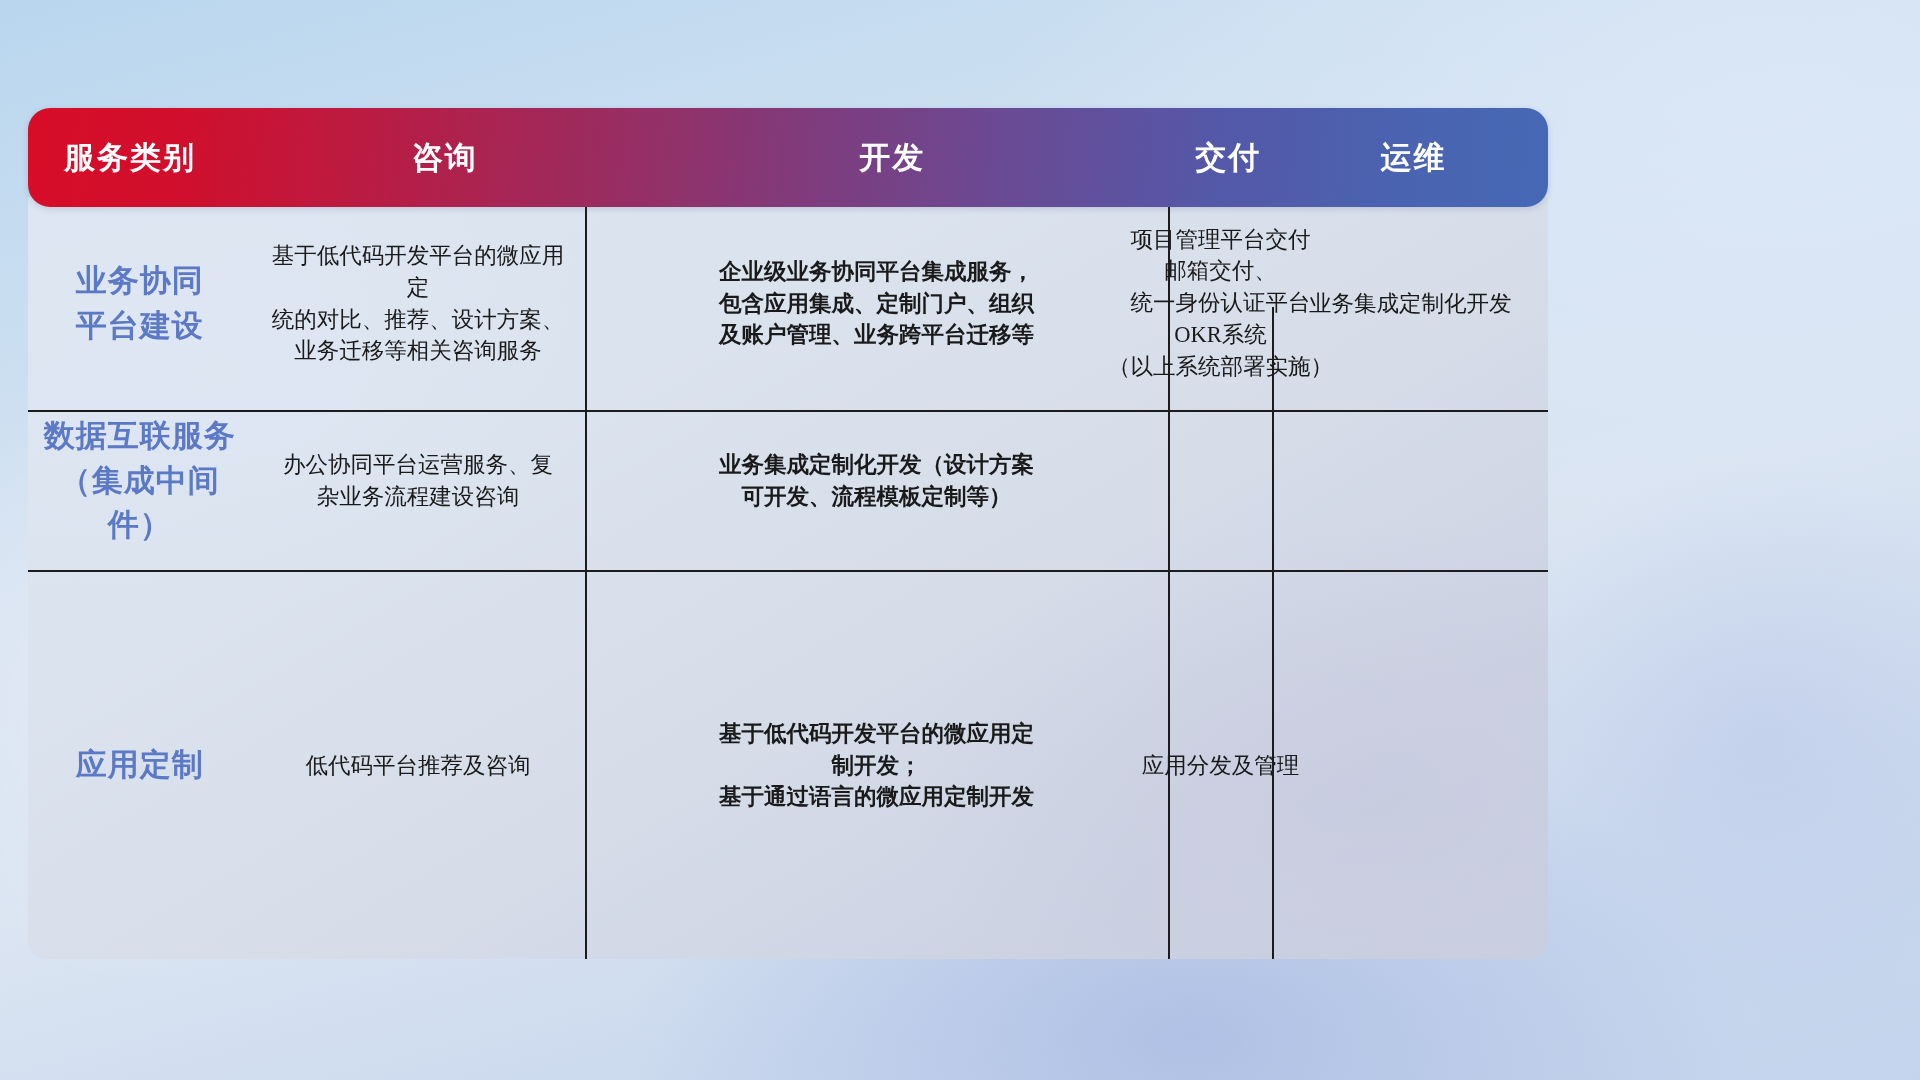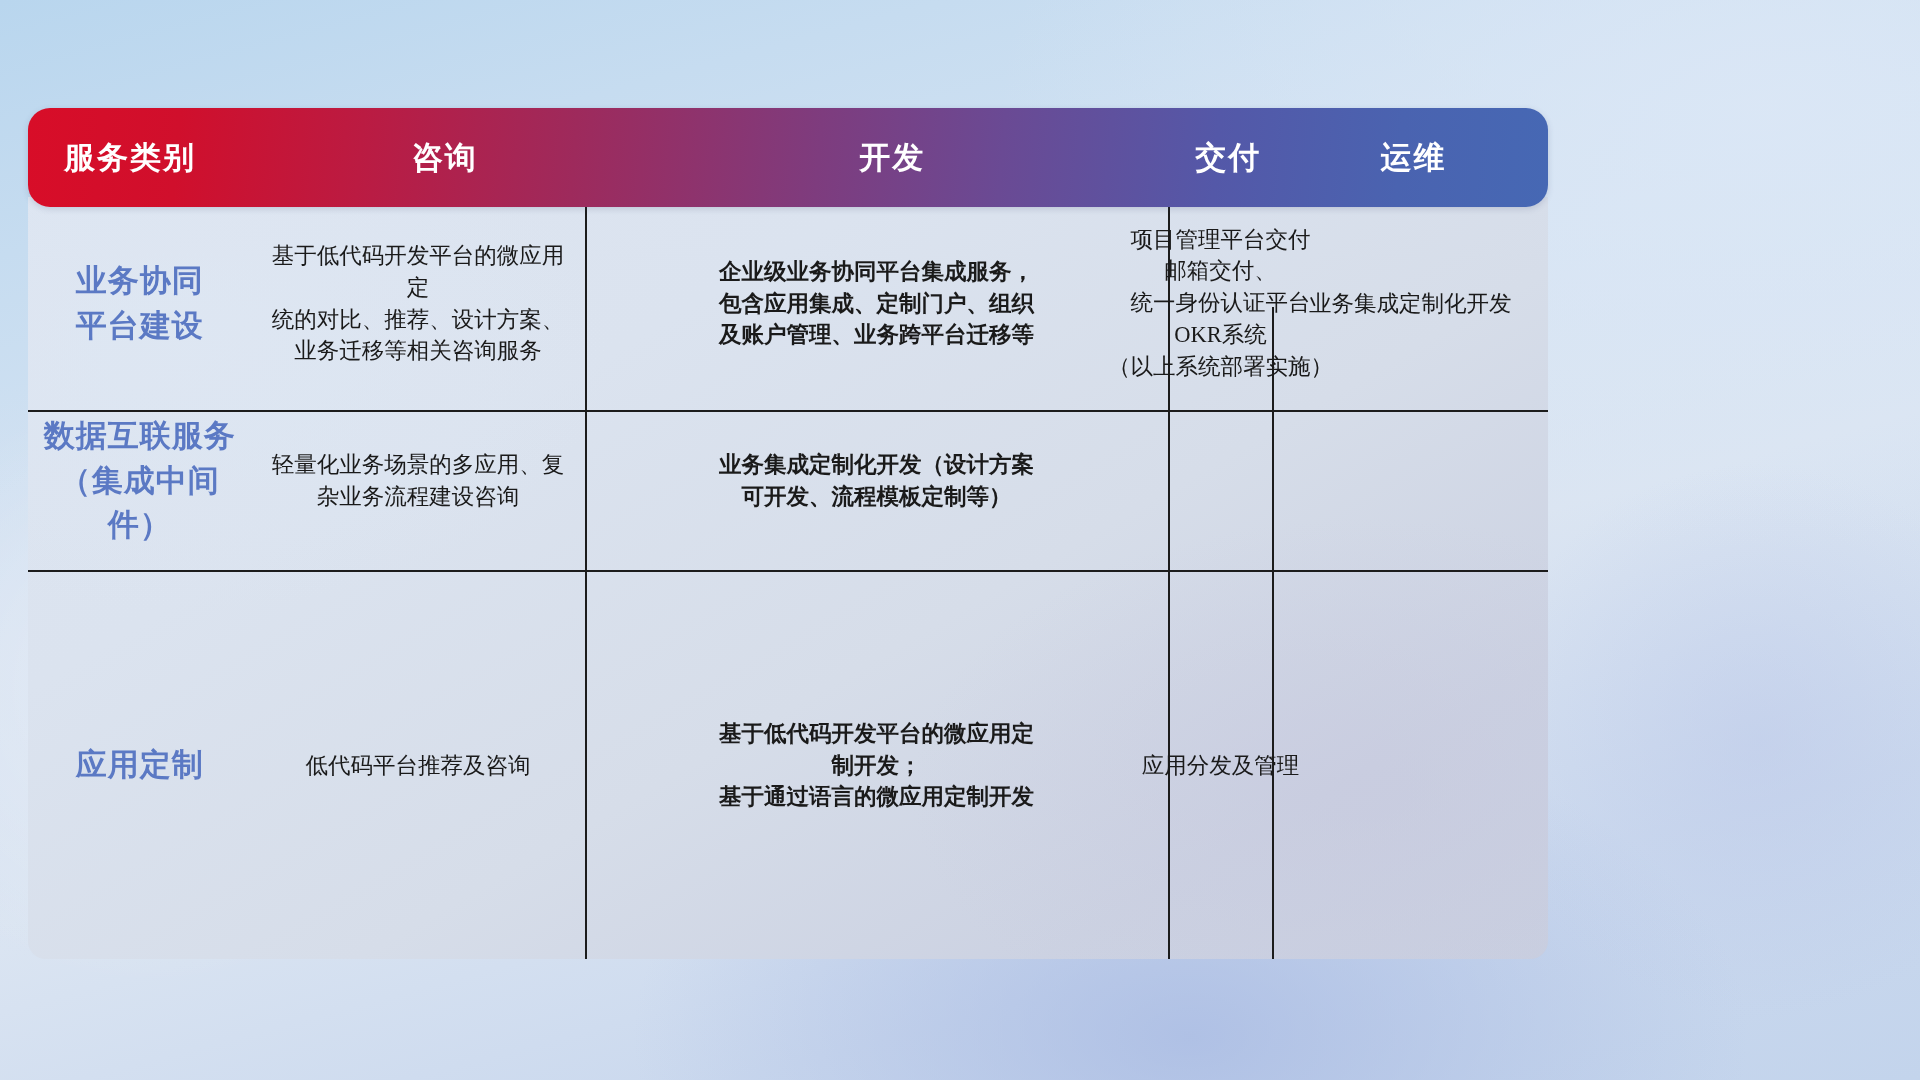--- a/index.html
+++ b/index.html
@@ -197,21 +197,21 @@
 邮箱交付、
 统一身份认证平台
 OKR系统
 （以上系统部署实施）</span></div>
       <div class="cell c4">业务集成定制化开发</div>
     </div>
 
     <div class="row" id="row-1">
       <div class="cell cat">数据互联服务
 （集成中间件）</div>
-      <div class="cell c1">轻量化业务场景的多应用、复
+      <div class="cell c1">办公协同平台运营服务、复
 杂业务流程建设咨询</div>
       <div class="cell c2">业务集成定制化开发（设计方案
 可开发、流程模板定制等）</div>
       <div class="cell c3" style="width: 104px; overflow: visible; position: relative; z-index: 1;"><span style="position: absolute; left: 50%; top: 50%; transform: translate(-50%, -50%); width: 300px; display: block; white-space: pre-line;"></span></div>
       <div class="cell c4"></div>
     </div>
 
     <div class="row" id="row-2">
       <div class="cell cat">应用定制</div>
       <div class="cell c1">低代码平台推荐及咨询</div>

